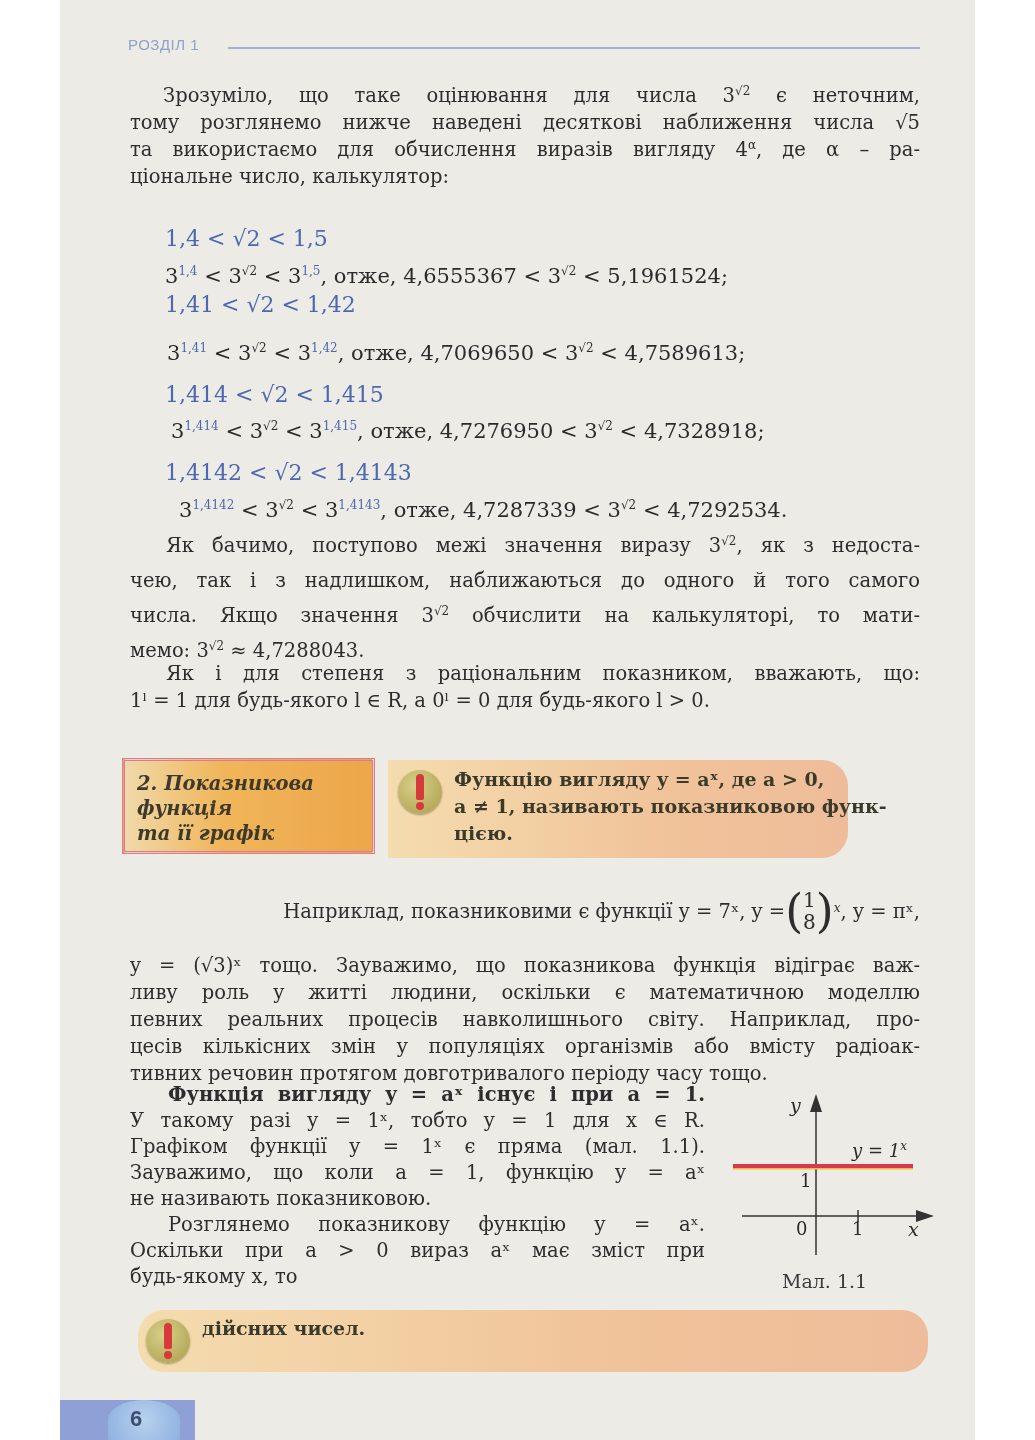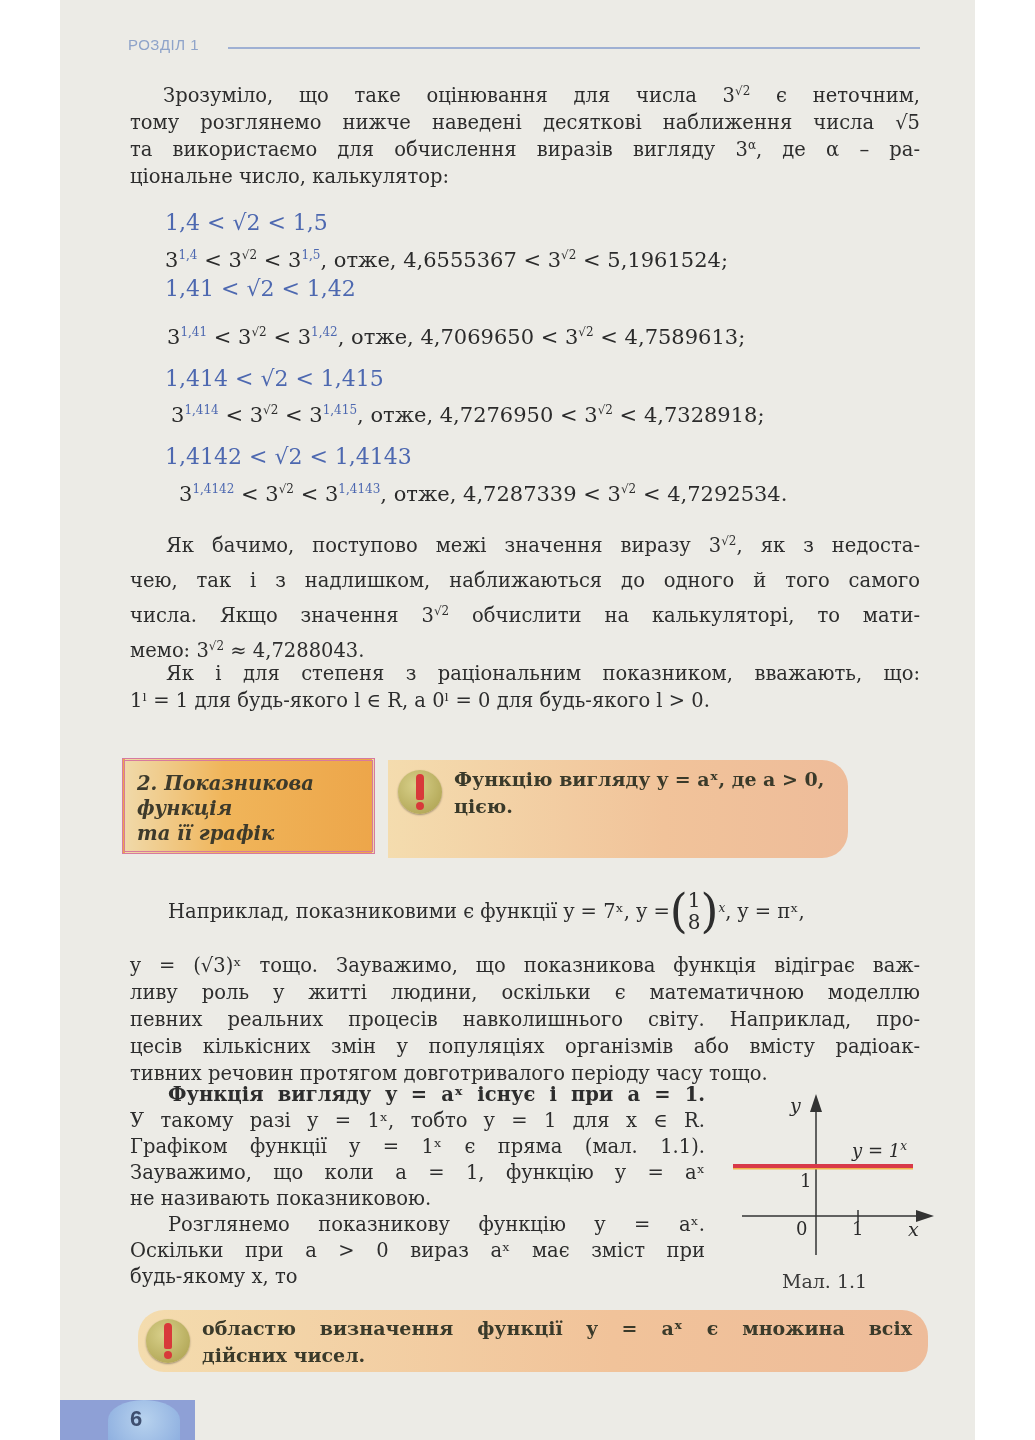--- a/index.html
+++ b/index.html
@@ -7,21 +7,21 @@
          font-family:"DejaVu Serif", serif; color:#2b2b2b; }
   .page { position:absolute; left:60px; top:0; width:915px; height:1440px; background:#ecebe6; }
   .abs { position:absolute; }
   .header-label { left:128px; top:36px; font-family:"Liberation Sans", sans-serif; font-size:15px; color:#8ea3c9; letter-spacing:0.5px; }
   .header-rule { left:228px; top:47px; width:692px; height:2px; background:#9fb0d3; }
   .para { font-size:19.5px; line-height:27px; text-align:justify; color:#2d2d2d; }
   .para .ln { display:block; white-space:nowrap; }
   .just { text-align:justify; text-align-last:justify; }
   sup { font-size:12px; vertical-align:super; line-height:0; }
   .blue { color:#4d68b0; }
-  .math { font-size:21px; white-space:nowrap; }
+  .math { font-size:21px; white-space:nowrap;margin-top:16px; }
   .i { font-style:italic; }
   .section-box { left:122px; top:758px; width:253px; height:96px; background:linear-gradient(90deg,#f0d9a9 0%,#f0b55a 40%,#eda64a 100%);
                  border:3px double #d77a9e; box-sizing:border-box; }
   .section-box .title { position:absolute; left:12px; top:10px; font-family:"DejaVu Serif", serif; font-weight:bold; font-style:italic;
                  font-size:19.5px; line-height:25px; color:#3d3a2b; }
   .callout { background:linear-gradient(90deg,#f4dcae 0%,#f1c39a 60%,#eebc9a 100%); border-radius:0 26px 26px 0; }
   .callout1 { left:388px; top:760px; width:460px; height:98px; }
   .callout2 { left:138px; top:1310px; width:790px; height:62px; border-radius:26px; }
   .excl { position:absolute; width:44px; height:44px; border-radius:50%; background:radial-gradient(circle at 40% 35%, #d8d08a, #a99d4a);
           box-shadow:0 1px 2px rgba(0,0,0,0.35); }
@@ -39,21 +39,21 @@
 <body>
 
 <div class="page"></div>
 
 <div class="abs header-label">РОЗДІЛ 1</div>
 <div class="abs header-rule"></div>
 
 <div class="abs para" style="left:130px;top:82px;width:790px;">
   <span class="ln just" style="padding-left:33px;"><span>Зрозуміло, що таке оцінювання для числа 3</span><sup>√2</sup> <span>є неточним,</span></span>
   <span class="ln just">тому розглянемо нижче наведені десяткові наближення числа √5</span>
-  <span class="ln just"><span>та використаємо для обчислення виразів вигляду 3</span><sup>α</sup><span>, де α – ра-</span></span>
+  <span class="ln just"><span>та використаємо для обчислення виразів вигляду 4</span><sup>α</sup><span>, де α – ра-</span></span>
   <span class="ln">ціональне число, калькулятор:</span>
 </div>
 
 <div class="abs" style="left:165px;top:210px;">
   <div class="math blue" style="position:absolute;top:0;left:0;font-size:22px;">1,4 &lt; √2 &lt; 1,5</div>
   <div class="math" style="position:absolute;top:38px;left:0;">
     <span>3</span><sup class="blue">1,4</sup><span> &lt; </span><span>3</span><sup>√2</sup><span> &lt; </span><span>3</span><sup class="blue">1,5</sup><span>, отже, </span><span>4,6555367</span><span> &lt; </span><span>3</span><sup>√2</sup><span> &lt; </span><span>5,1961524</span><span>;</span>
   </div>
 
   <div class="math blue" style="position:absolute;top:66px;left:0;font-size:22px;">1,41 &lt; √2 &lt; 1,42</div>
@@ -92,26 +92,27 @@
   </div>
 </div>
 
 <div class="abs callout callout1">
   <div class="excl" style="left:10px;top:10px;">
       <div class="bar"></div>
       <div class="dot"></div>
     </div>
   <div class="callout-text" style="left:66px;top:6px;">
     <div>Функцію вигляду y = aˣ, де a &gt; 0,</div>
+    <div>a ≠ 1, називають показниковою функ-</div>
     <div>цією.</div>
   </div>
 </div>
 
 <div class="abs para" style="left:130px;top:880px;width:790px;">
-  <div style="padding-left:38px;white-space:nowrap;height:62px;display:flex;align-items:center;">
+  <div style="padding-left:38px;white-space:nowrap;height:62px;display:flex;align-items:center;justify-content:flex-end;">
     <span>Наприклад, показниковими є функції y = 7ˣ, y =</span>
     <span class="paren">(</span>
       <span class="frac">
         <span style="display:block;">1</span>
         <span style="display:block;">8</span>
       </span>
       <span class="paren">)</span>
       <sup class="i" style="vertical-align:top;margin-top:-6px;">x</sup>
     <span>, y = πˣ,</span>
   </div>
@@ -151,20 +152,19 @@
   <div class="abs" style="left:122px;top:50px;font-size:18px;white-space:nowrap;"><span class="i">y = 1</span><sup class="i">x</sup></div>
   <div class="abs fig-caption" style="left:52px;top:180px;">Мал. 1.1</div>
 </div>
 
 <div class="abs callout callout2">
   <div class="excl" style="left:8px;top:9px;">
       <div class="bar"></div>
       <div class="dot"></div>
     </div>
   <div class="callout-text" style="left:64px;top:5px;width:710px;">
-    <div class="just">областю визначення функції y = aˣ є множина всіх</div>
     <div>дійсних чисел.</div>
   </div>
 </div>
 
 <div class="abs pageno-box"></div>
 <div class="abs pageno-disc"></div>
 <div class="abs pageno">6</div>
 
 </body></html>

